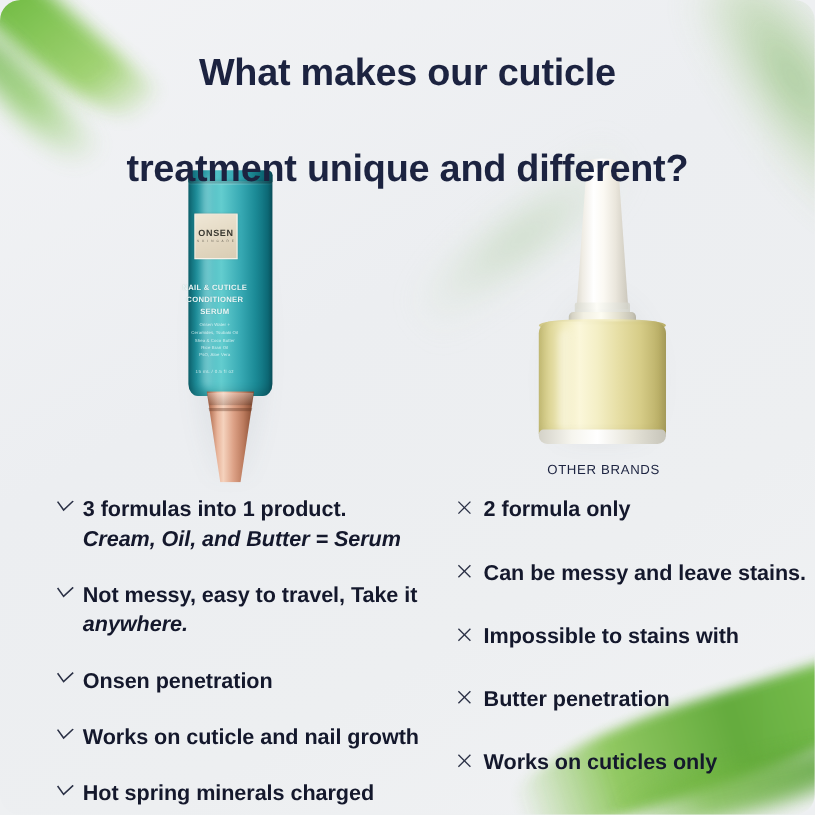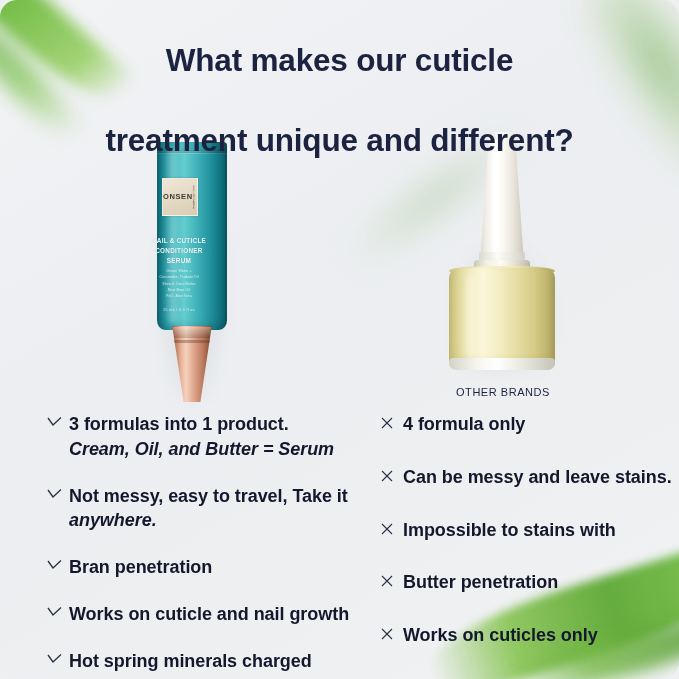--- a/index.html
+++ b/index.html
@@ -179,21 +179,21 @@
   }
   .tube-label {
     position: absolute;
     left: 18px;
     top: 36px;
     width: 34px;
     height: 36px;
     background: linear-gradient(160deg,#efe7d6 0%,#e3d8c2 55%,#d9cdb4 100%);
     border: 1px solid rgba(255,255,255,.5);
     display: flex;
-    flex-direction: row;
+    flex-direction: column;
     align-items: center;
     justify-content: center;
     box-shadow: 0 0 2px rgba(0,0,0,.18);
   }
   .tube-brand {
     font-size: 7.5px;
     font-weight: bold;
     letter-spacing: .6px;
     color: #3b3a32;
     line-height: 1;
@@ -530,21 +530,21 @@
         </span>
       </div>
 
       <div class="item">
         <span class="mark">
           <svg width="15" height="10" viewBox="0 0 15 10">
               <polyline points="1,1 6,8 14,0.5" fill="none" stroke="#2b3146" stroke-width="1.3"></polyline>
             </svg>
         </span>
         <span class="item-text">
-          <span>Bran penetration</span>
+          <span>Onsen penetration</span>
         </span>
       </div>
 
       <div class="item">
         <span class="mark">
           <svg width="15" height="10" viewBox="0 0 15 10">
               <polyline points="1,1 6,8 14,0.5" fill="none" stroke="#2b3146" stroke-width="1.3"></polyline>
             </svg>
         </span>
         <span class="item-text">
@@ -568,21 +568,21 @@
     <div class="col col-right">
 
       <div class="item">
         <span class="mark">
           <svg width="12" height="12" viewBox="0 0 12 12">
               <line x1="1" y1="1" x2="11" y2="11" stroke="#2b3146" stroke-width="1.1"></line>
               <line x1="11" y1="1" x2="1" y2="11" stroke="#2b3146" stroke-width="1.1"></line>
             </svg>
         </span>
         <span class="item-text">
-          <span>4 formula only</span>
+          <span>2 formula only</span>
         </span>
       </div>
 
       <div class="item">
         <span class="mark">
           <svg width="12" height="12" viewBox="0 0 12 12">
               <line x1="1" y1="1" x2="11" y2="11" stroke="#2b3146" stroke-width="1.1"></line>
               <line x1="11" y1="1" x2="1" y2="11" stroke="#2b3146" stroke-width="1.1"></line>
             </svg>
         </span>

